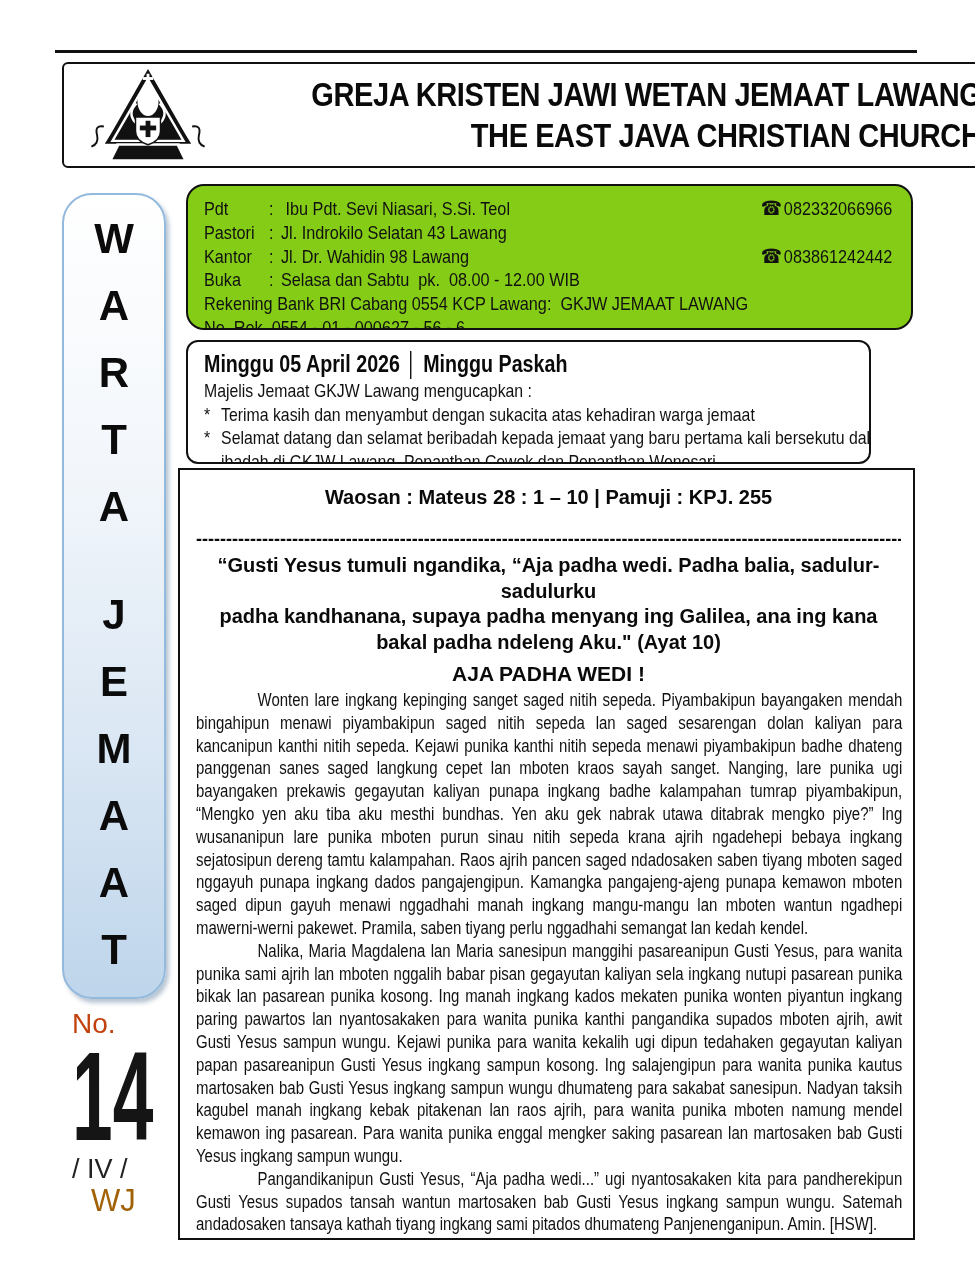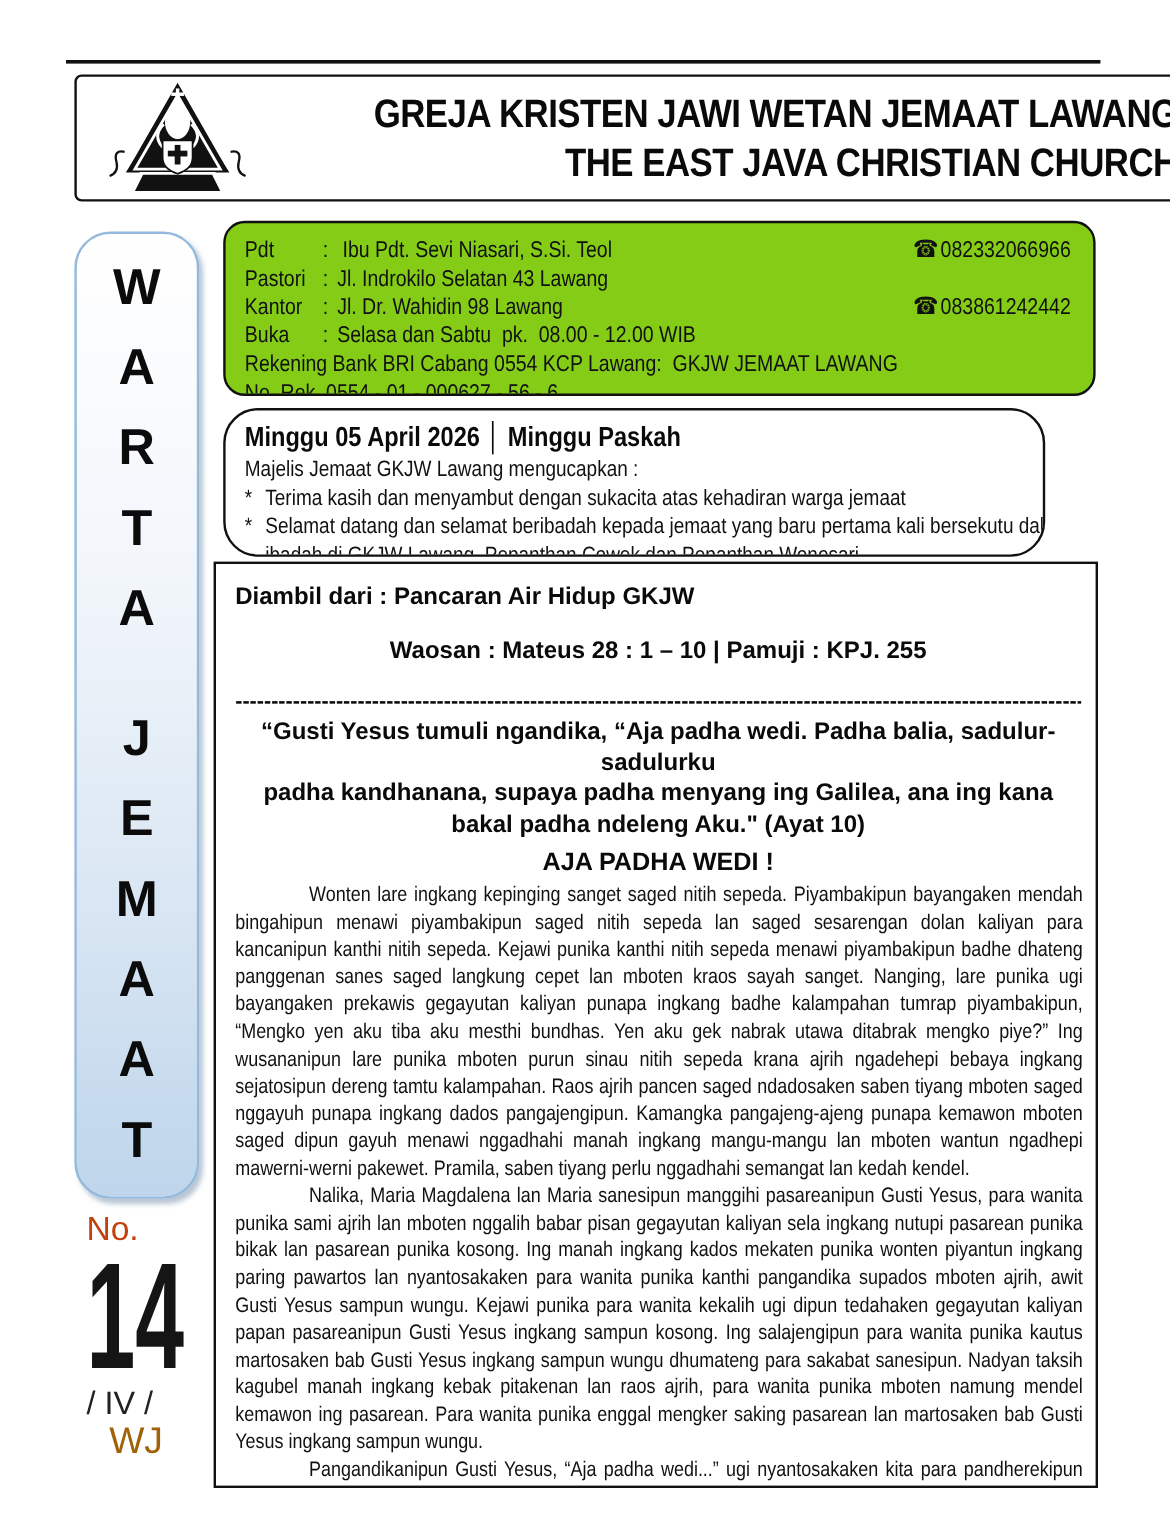--- a/index.html
+++ b/index.html
@@ -43,21 +43,21 @@
   }
   .no-vol{font-size:27px;line-height:31px;margin-top:4px;color:#222;}
   .no-code{font-size:31px;line-height:31px;color:#a16207;margin-left:19px;}
   
   .contact-box{
     position:absolute;left:186px;top:184px;width:727px;height:146px;box-sizing:border-box;
     border:2.5px solid #111;border-radius:18px;background:#84cc16;padding:11px 14px 0 16px;overflow:hidden;
   }
   .minggu-box{
     position:absolute;left:186px;top:340px;width:685px;height:124px;box-sizing:border-box;
-    border:2.5px solid #111;border-radius:29px;background:#fff;padding:8px 14px 0 16px;overflow:hidden;
+    border:2.5px solid #111;border-radius:12px;background:#fff;padding:8px 14px 0 16px;overflow:hidden;
   }
   
   .cond{transform:scaleX(0.855);transform-origin:left top;}
   .contact-cond{width:805px;font-size:19px;line-height:23.8px;}
   .minggu-cond{width:809px;font-size:18.5px;line-height:23.5px;}
   .c-row{display:flex;align-items:baseline;}
   .c-label{flex:0 0 76px;}
   .c-sep{flex:0 0 14px;}
   .c-val{white-space:pre-wrap;}
   .c-phone{margin-left:auto;white-space:nowrap;}
@@ -184,21 +184,20 @@
           </div>
           <div class="b-row">
             <span class="b-star">*</span>
             <span class="b-text">Selamat datang dan selamat beribadah kepada jemaat yang baru pertama kali bersekutu dalam ibadah di GKJW Lawang, Pepanthan Cowek dan Pepanthan Wonosari</span>
           </div>
         </div>
     </div>
   </section>
 
   <section class="main-box">
-    <div class="source">Diambil dari : Pancaran Air Hidup GKJW</div>
     <div class="readings">Waosan : Mateus 28 : 1 – 10 | Pamuji : KPJ. 255</div>
     <div class="divider-dashes">--------------------------------------------------------------------------------------------------------------------------------------------------------------------</div>
     <div class="quote">“Gusti Yesus tumuli ngandika, “Aja padha wedi. Padha balia, sadulur-sadulurku
 padha kandhanana, supaya padha menyang ing Galilea, ana ing kana
 bakal padha ndeleng Aku." (Ayat 10)</div>
     <div class="art-title">AJA PADHA WEDI !</div>
     <div class="cond body-cond" id="article-paragraphs">
         <p>Wonten lare ingkang kepinging sanget saged nitih sepeda. Piyambakipun bayangaken mendah bingahipun menawi piyambakipun saged nitih sepeda lan saged sesarengan dolan kaliyan para kancanipun kanthi nitih sepeda. Kejawi punika kanthi nitih sepeda menawi piyambakipun badhe dhateng panggenan sanes saged langkung cepet lan mboten kraos sayah sanget. Nanging, lare punika ugi bayangaken prekawis gegayutan kaliyan punapa ingkang badhe kalampahan tumrap piyambakipun, “Mengko yen aku tiba aku mesthi bundhas. Yen aku gek nabrak utawa ditabrak mengko piye?” Ing wusananipun lare punika mboten purun sinau nitih sepeda krana ajrih ngadehepi bebaya ingkang sejatosipun dereng tamtu kalampahan. Raos ajrih pancen saged ndadosaken saben tiyang mboten saged nggayuh punapa ingkang dados pangajengipun. Kamangka pangajeng-ajeng punapa kemawon mboten saged dipun gayuh menawi nggadhahi manah ingkang mangu-mangu lan mboten wantun ngadhepi mawerni-werni pakewet. Pramila, saben tiyang perlu nggadhahi semangat lan kedah kendel.</p>
         <p>Nalika, Maria Magdalena lan Maria sanesipun manggihi pasareanipun Gusti Yesus, para wanita punika sami ajrih lan mboten nggalih babar pisan gegayutan kaliyan sela ingkang nutupi pasarean punika bikak lan pasarean punika kosong. Ing manah ingkang kados mekaten punika wonten piyantun ingkang paring pawartos lan nyantosakaken para wanita punika kanthi pangandika supados mboten ajrih, awit Gusti Yesus sampun wungu. Kejawi punika para wanita kekalih ugi dipun tedahaken gegayutan kaliyan papan pasareanipun Gusti Yesus ingkang sampun kosong. Ing salajengipun para wanita punika kautus martosaken bab Gusti Yesus ingkang sampun wungu dhumateng para sakabat sanesipun. Nadyan taksih kagubel manah ingkang kebak pitakenan lan raos ajrih, para wanita punika mboten namung mendel kemawon ing pasarean. Para wanita punika enggal mengker saking pasarean lan martosaken bab Gusti Yesus ingkang sampun wungu.</p>
         <p>Pangandikanipun Gusti Yesus, “Aja padha wedi...” ugi nyantosakaken kita para pandherekipun Gusti Yesus supados tansah wantun martosaken bab Gusti Yesus ingkang sampun wungu. Satemah andadosaken tansaya kathah tiyang ingkang sami pitados dhumateng Panjenenganipun. Amin. [HSW]. </p>

